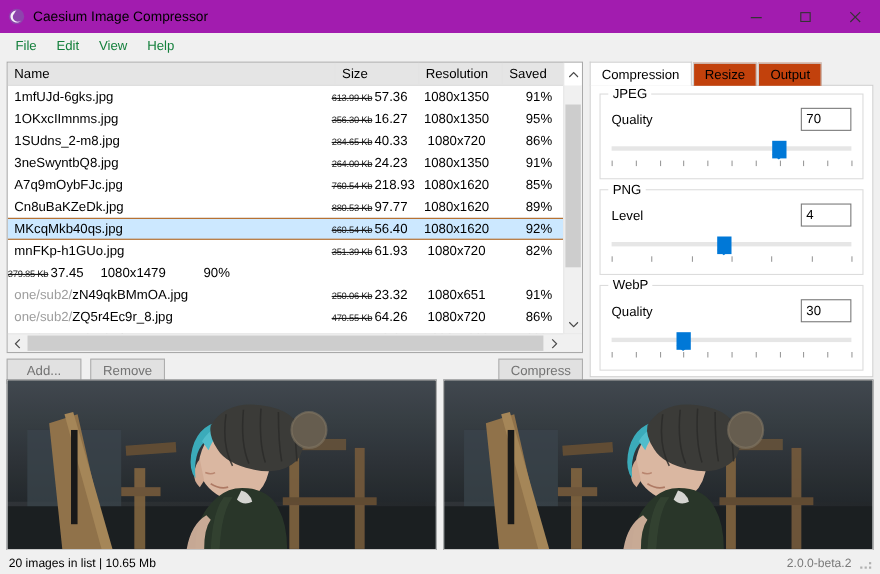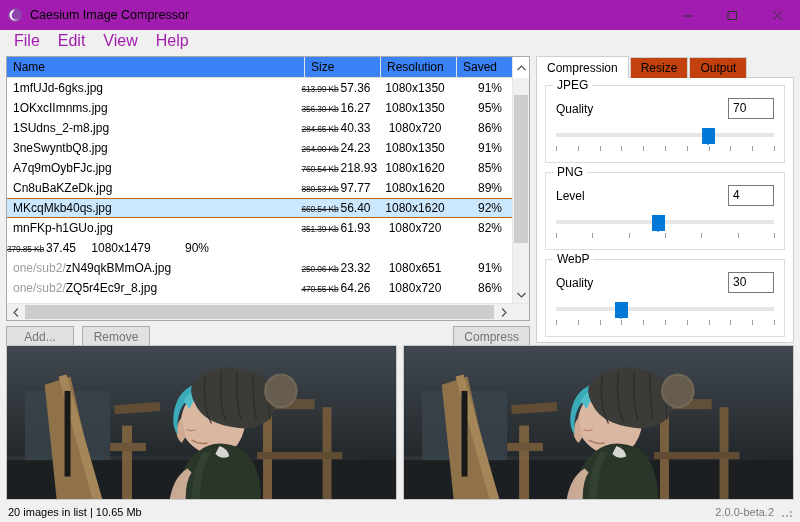--- a/index.html
+++ b/index.html
@@ -18,30 +18,30 @@
   .titlebar { height:30px; background:#a21caf; display:flex; align-items:center; flex:none; }
   .app-icon { width:16px; height:16px; margin-left:7px; margin-right:7px; position:relative; flex:none; }
   .app-icon svg { display:block; }
   .title-text { font-size:12.5px; color:#000; flex:1; }
   .winbtns { display:flex; height:30px; }
   .winbtn { width:45px; height:30px; display:flex; align-items:center; justify-content:center; color:#333; }
   .winbtn svg { display:block; }
 
   
   .menubar { height:22px; background:#f0f0f0; display:flex; align-items:center; padding-left:5px; flex:none; }
-  .menu-item { padding:2px 9px; font-size:16px; color:#a21caf; }
+  .menu-item { padding:2px 9px; font-size:12px; color:#15803d; }
 
   
   .main { flex:1; display:flex; padding:0; min-height:0; }
   .left-pane { width:534px; display:flex; flex-direction:column; padding:4px 4px 0 6px; min-width:0; }
   .right-pane { flex:1; padding:4px 6px 0 2px; display:flex; flex-direction:column; min-width:0; }
 
   
   .listbox { flex:none; height:265px; border:1px solid #a9a9a9; background:#fff; display:flex; flex-direction:column; position:relative; overflow:hidden; }
-  .list-head { height:21px; background:#3b82f6; border-bottom:1px solid #dcdcdc; display:flex; position:relative; flex:none; }
+  .list-head { height:21px; background:#e5e5e5; border-bottom:1px solid #dcdcdc; display:flex; position:relative; flex:none; }
   .hcell { font-size:12px; color:#000; padding-left:6px; line-height:21px; border-right:1px solid #e3e3e3; overflow:hidden; white-space:nowrap; }
   .hcell.name { width:298px; }
   .hcell.size { width:76px; }
   .hcell.res  { width:76px; }
   .hcell.saved{ width:60px; border-right:none; }
   .hcorner { position:absolute; right:0; top:0; width:17px; height:21px; background:#fff; border-left:1px solid #e3e3e3;
              display:flex; align-items:center; justify-content:center; }
 
   .rows-clip { flex:1; position:relative; overflow:hidden; }
   .rows { position:absolute; inset:0 17px 0 0; }

